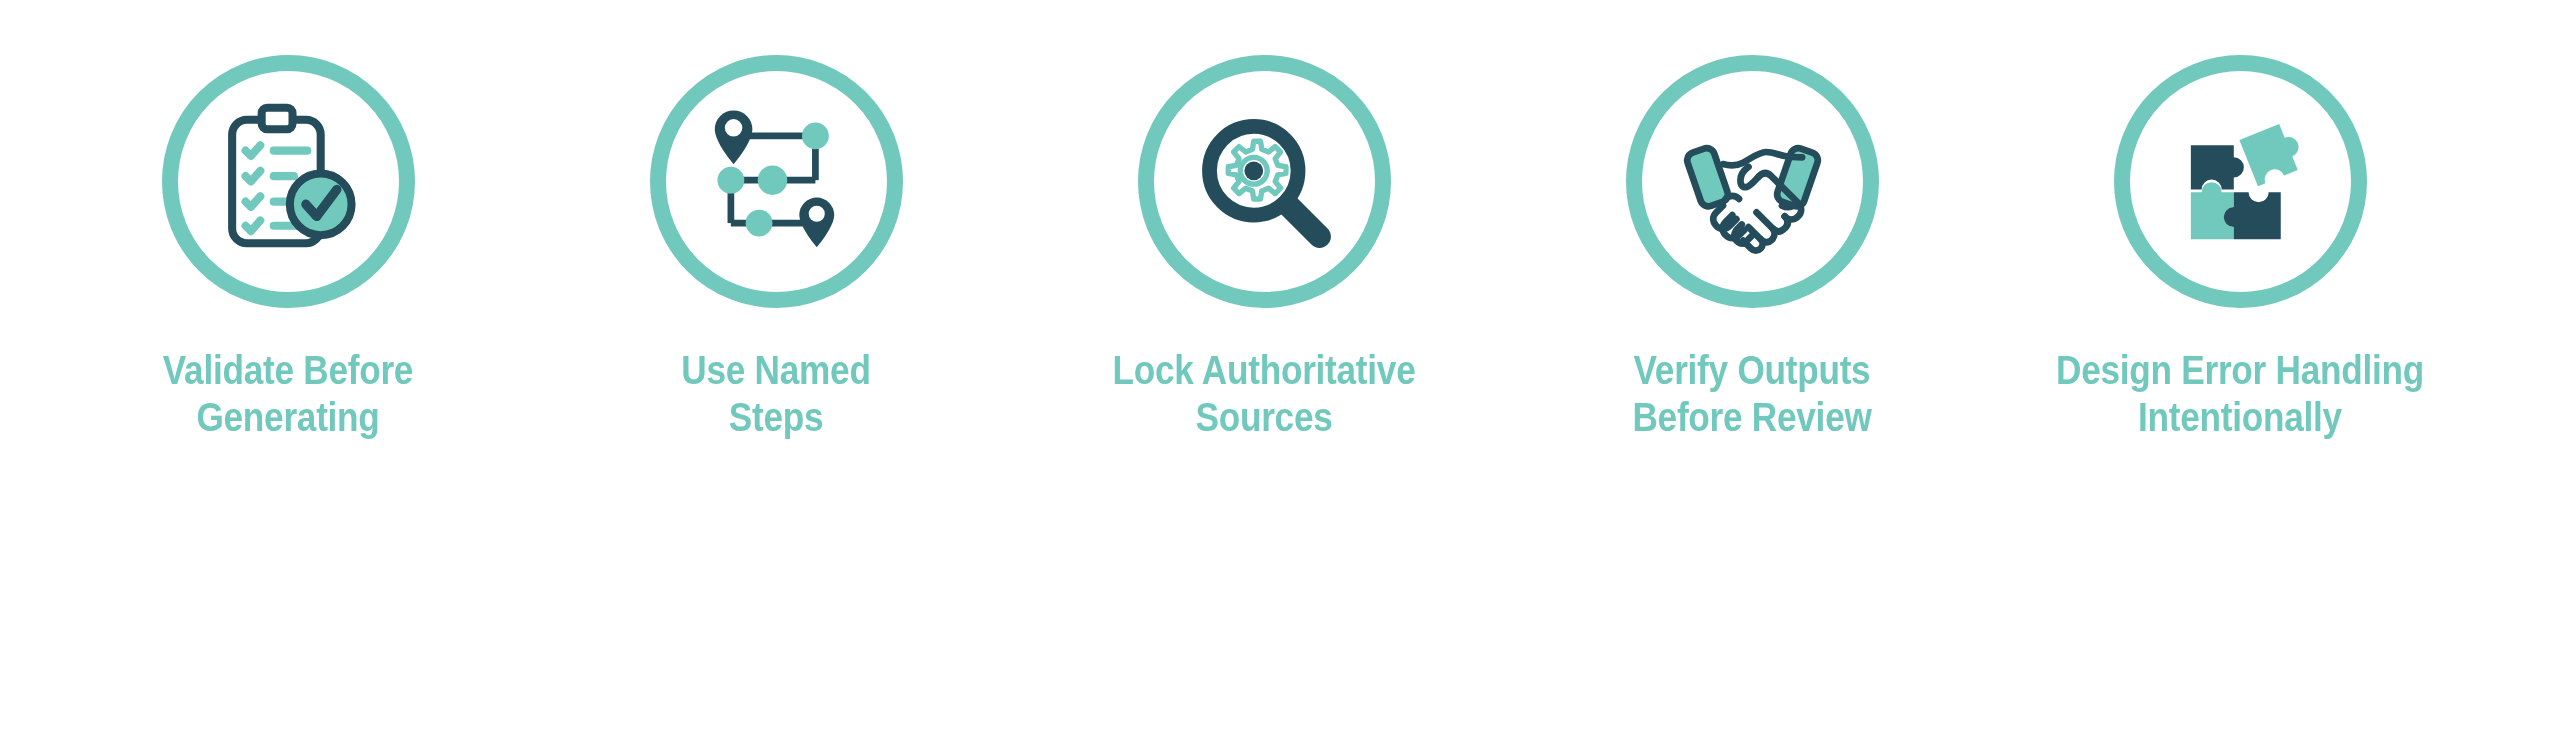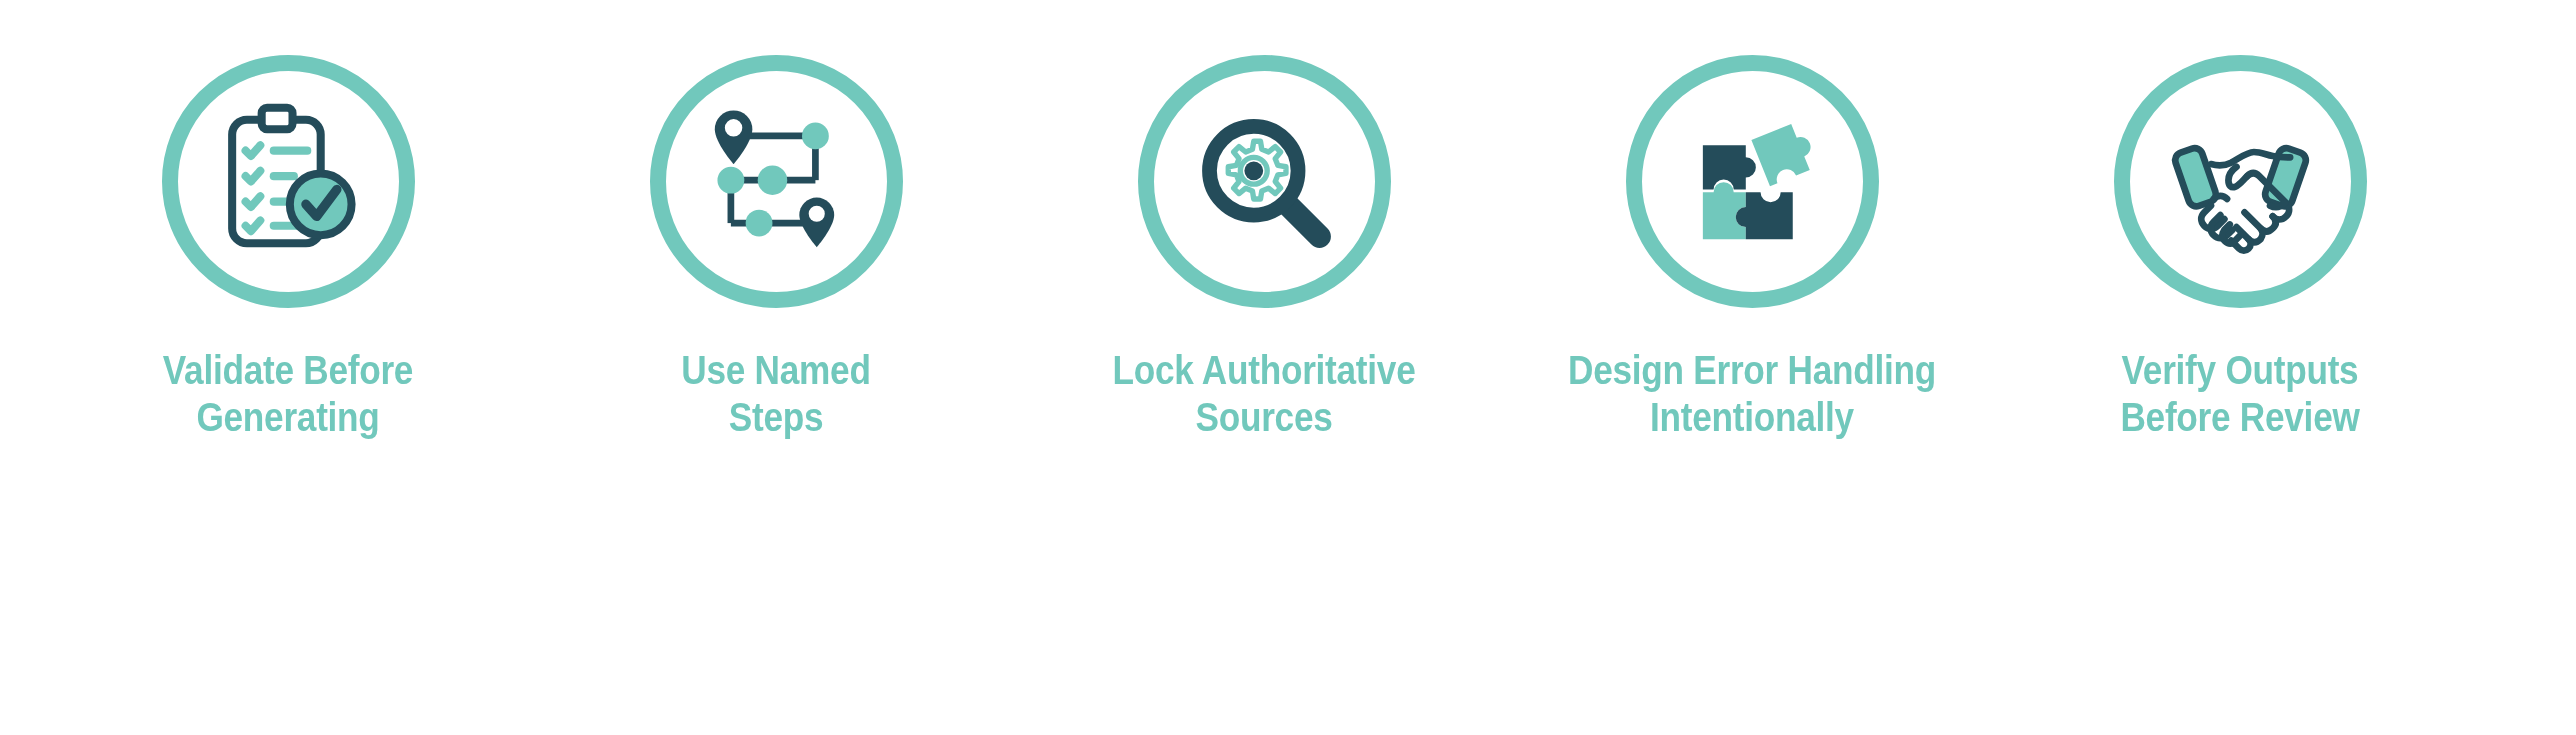--- a/index.html
+++ b/index.html
@@ -146,41 +146,20 @@
       </div>
       <div class="label">Lock Authoritative
 Sources</div>
     </div>
 
     <div class="cell">
       <div class="ring">
         <span>
           <svg width="161" height="161" viewBox="0 0 120 120" aria-hidden="true">
 
-            <path d="M23 33 h32 v9 a7.5 7.5 0 1 1 0 15 v9 h-9 a7.5 7.5 0 1 0 -15 0 h-8 z" fill="#244c5a"></path>
-
-            <path d="M23 68 h8 a7.5 7.5 0 1 1 15 0 h9 v11 a7.5 7.5 0 1 0 0 15 v9 h-32 z" fill="#71c8bc"></path>
-
-            <path d="M55 68 h11 a7.5 7.5 0 1 0 15 0 h9 v35 h-35 v-9 a7.5 7.5 0 1 1 0 -15 z" fill="#244c5a"></path>
-
-            <g transform="rotate(-22 80 38)">
-              <path d="M64 22 h32 v11 a7.5 7.5 0 1 1 0 15 v11 h-11 a7.5 7.5 0 1 0 -15 0 h-6 z" fill="#71c8bc"></path>
-            </g>
-          </svg>
-        </span>
-      </div>
-      <div class="label">Design Error Handling
-Intentionally</div>
-    </div>
-
-    <div class="cell">
-      <div class="ring">
-        <span>
-          <svg width="161" height="161" viewBox="0 0 120 120" aria-hidden="true">
-
             <rect x="16" y="36" width="21" height="42" rx="6" ry="6" transform="rotate(-19 26 57)" fill="#71c8bc" stroke="#244c5a" stroke-width="5"></rect>
 
             <rect x="83" y="36" width="21" height="42" rx="6" ry="6" transform="rotate(19 94 57)" fill="#71c8bc" stroke="#244c5a" stroke-width="5"></rect>
 
             <g fill="none" stroke="#244c5a" stroke-width="5" stroke-linecap="round" stroke-linejoin="round">
               <path d="M38 47 c7 2 11 1 15 -1 c7 -4 12 -8 17 -8 c5 0 9 2 14 3 c5 1 9 1 13 1"></path>
               <path d="M57 49 c-4 3 -6 6 -6 10 c0 4 2 6 5 5 c3 -1 6 -5 9 -8"></path>
               <path d="M65 56 c3 -3 6 -3 9 0 l20 20 c3 3 3 7 0 10 c-3 3 -7 3 -10 0"></path>
               <path d="M84 86 c3 3 3 6 0 9 c-3 3 -6 3 -9 0 l-12 -12"></path>
               <path d="M75 95 c2 3 2 5 0 8 c-3 3 -6 3 -9 0 l-9 -9"></path>
@@ -191,15 +170,36 @@
               <path d="M40 73 c3 -3 7 -3 10 0"></path>
               <path d="M82 78 c4 2 8 1 11 -2"></path>
             </g>
           </svg>
         </span>
       </div>
       <div class="label">Verify Outputs
 Before Review</div>
     </div>
 
+    <div class="cell">
+      <div class="ring">
+        <span>
+          <svg width="161" height="161" viewBox="0 0 120 120" aria-hidden="true">
+
+            <path d="M23 33 h32 v9 a7.5 7.5 0 1 1 0 15 v9 h-9 a7.5 7.5 0 1 0 -15 0 h-8 z" fill="#244c5a"></path>
+
+            <path d="M23 68 h8 a7.5 7.5 0 1 1 15 0 h9 v11 a7.5 7.5 0 1 0 0 15 v9 h-32 z" fill="#71c8bc"></path>
+
+            <path d="M55 68 h11 a7.5 7.5 0 1 0 15 0 h9 v35 h-35 v-9 a7.5 7.5 0 1 1 0 -15 z" fill="#244c5a"></path>
+
+            <g transform="rotate(-22 80 38)">
+              <path d="M64 22 h32 v11 a7.5 7.5 0 1 1 0 15 v11 h-11 a7.5 7.5 0 1 0 -15 0 h-6 z" fill="#71c8bc"></path>
+            </g>
+          </svg>
+        </span>
+      </div>
+      <div class="label">Design Error Handling
+Intentionally</div>
+    </div>
+
   </div>
 </div>
 
 
 </body></html>

